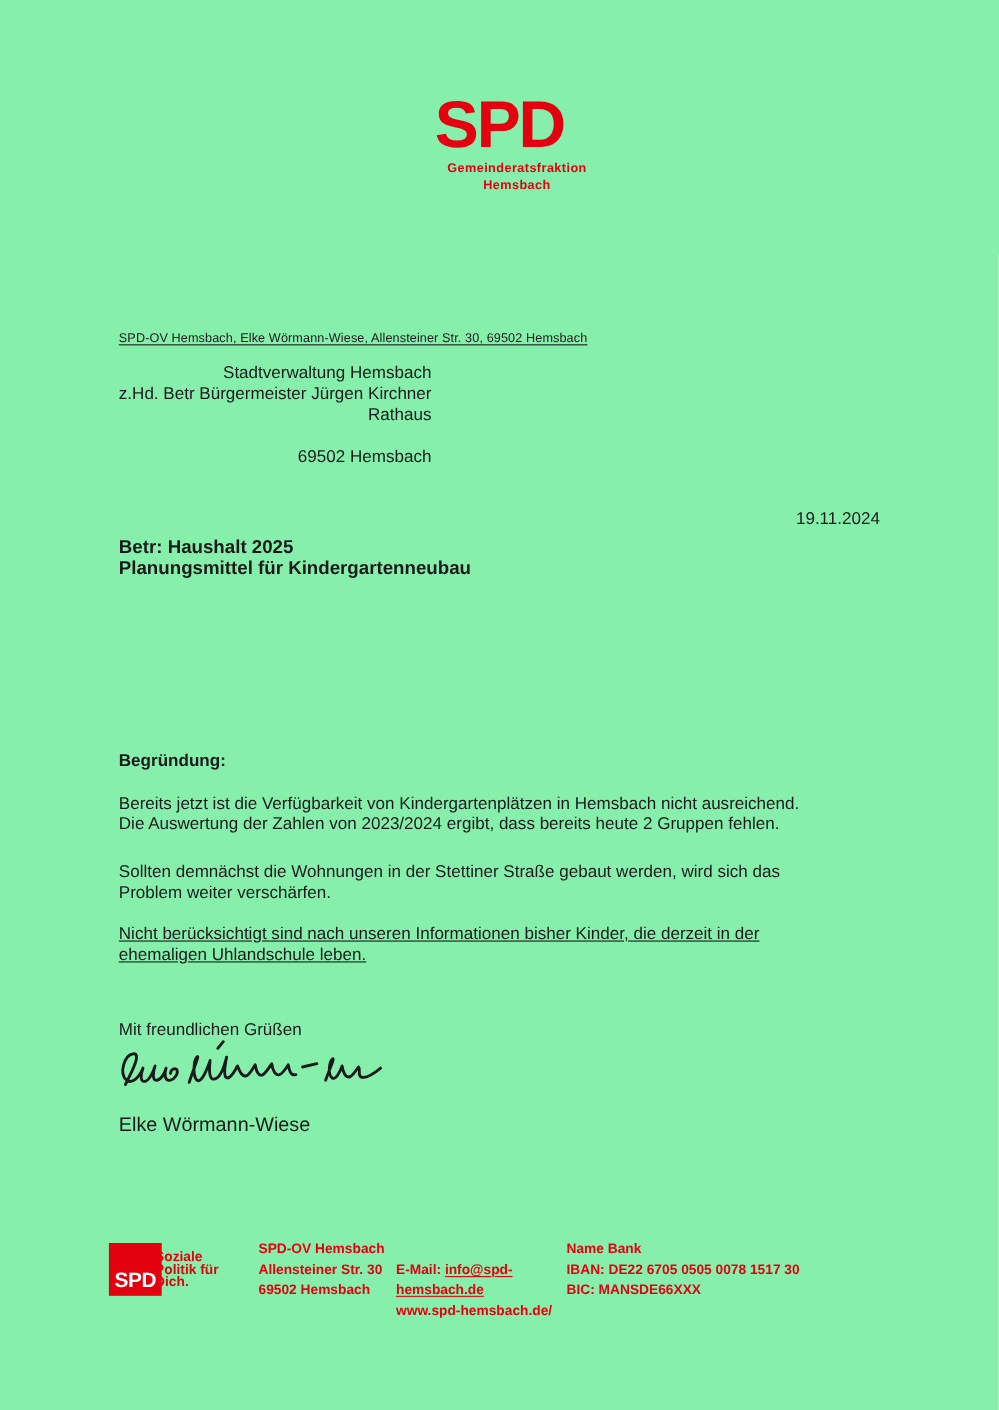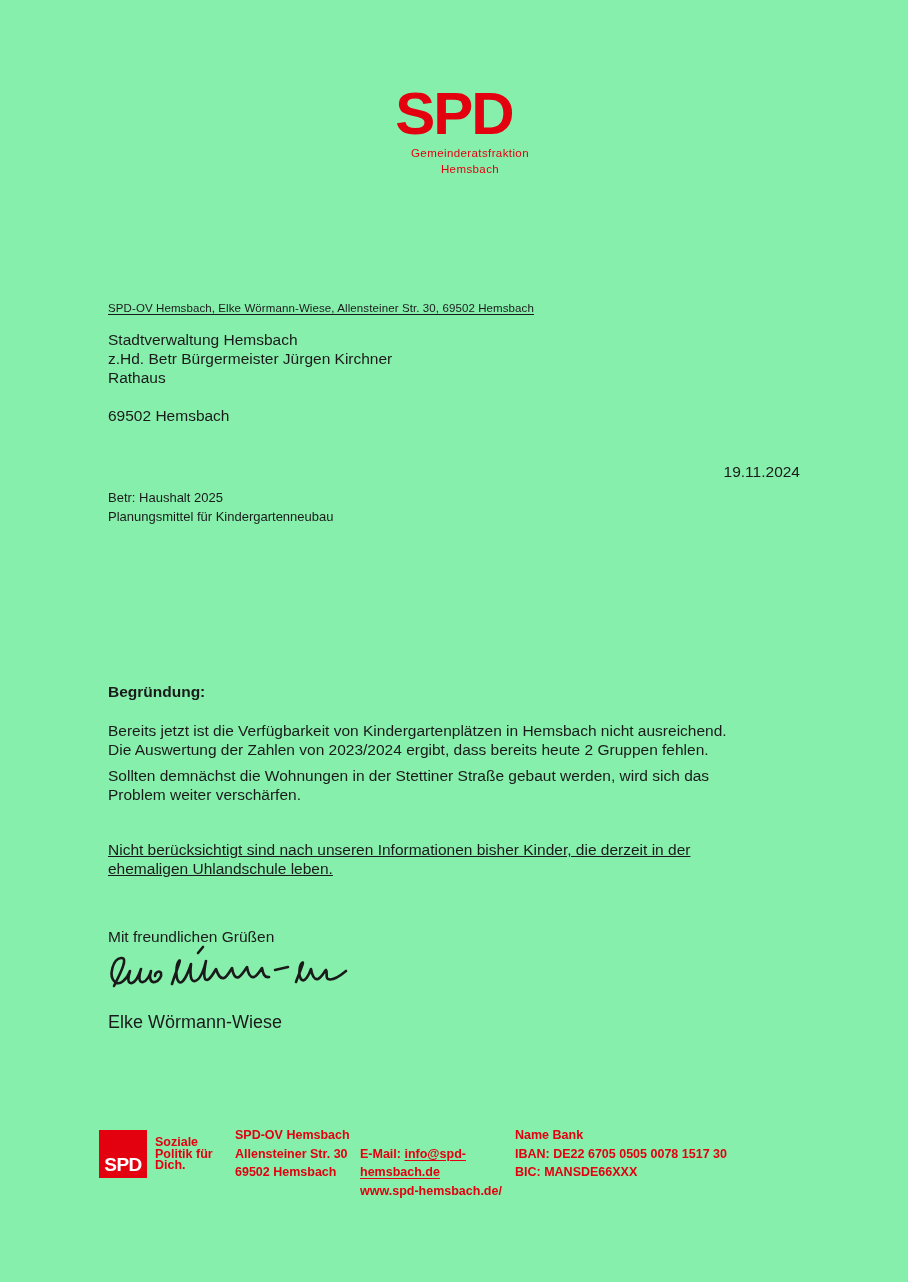--- a/index.html
+++ b/index.html
@@ -13,62 +13,62 @@
     color:#1a1a1a;
     overflow:hidden;
   }
   
   .logo-block { position:absolute; top:84px; left:0; width:100%; text-align:center; }
   .logo-word {
     font-size:60px; font-weight:bold; letter-spacing:-2px;
     color:#e3000f; line-height:1.0;
   }
   .logo-sub {
-    font-size:11.5px; font-weight:normal; color:#e3000f;
+    font-size:11.5px; font-weight:bold; color:#e3000f;
     line-height:14px; letter-spacing:0.4px; margin-top:2px;margin-left:32px;
   }
   
   .abs { position:absolute; left:108px; }
   .sender-line {
     top:302px; font-size:11.5px; text-decoration:underline;
     text-underline-offset:2px; letter-spacing:0.1px;
   }
-  .recipient { top:330px; font-size:15.5px; line-height:19px; }
+  .recipient { top:330px; font-size:15.5px; line-height:19px;text-align:right; }
   .recipient .gap-line { margin-top:19px; }
   .date-line {
     position:absolute; right:108px; top:463px;
     font-size:15.5px; text-align:right;
   }
-  .subject { top:488px; font-size:13px; font-weight:normal; line-height:19px; }
+  .subject { top:488px; font-size:17px; font-weight:bold; line-height:19px; }
   .salutation { top:545px; font-size:15.5px; }
   .para {
     width:725px; font-size:15.5px; line-height:19.3px;
     white-space:pre-line;
   }
   .p1 { top:587px; }
   .heading { top:683px; font-size:15.5px; font-weight:bold; }
   .p2 { top:721px; }
-  .p3 { top:766px; }
+  .p3 { top:783px; }
   .p4 { top:840px;text-decoration:underline; }
   .closing { top:918px; font-size:15.5px;margin-top:10px; }
   .signature { position:absolute; left:104px; top:944px; }
   .typed-name { top:1012px; font-size:18px; }
   
   .footer { position:absolute; left:0; top:1124px; width:100%; color:#e3000f; }
   .footer-logo-square {
     position:absolute; left:99px; top:6px;
     width:48px; height:48px; background:#e3000f;
     display:flex; align-items:flex-end; justify-content:center;
   }
   .footer-logo-square span {
     color:#ffffff; font-weight:bold; font-size:19px;
     letter-spacing:-0.5px; line-height:1; padding-bottom:4px;
   }
   .footer-claim {
-    position:absolute; left:155px; top:13px;
+    position:absolute; left:141px; top:13px;
     font-size:12.5px; font-weight:bold; line-height:11.5px;
     white-space:pre-line;
   }
   .footer-col {
     position:absolute; top:2px;
     font-size:12.5px; font-weight:bold; line-height:18.5px;
     white-space:pre-line;
   }
   .footer-col.c1 { left:235px; }
   .footer-col.c2 { left:360px; width:150px; }

